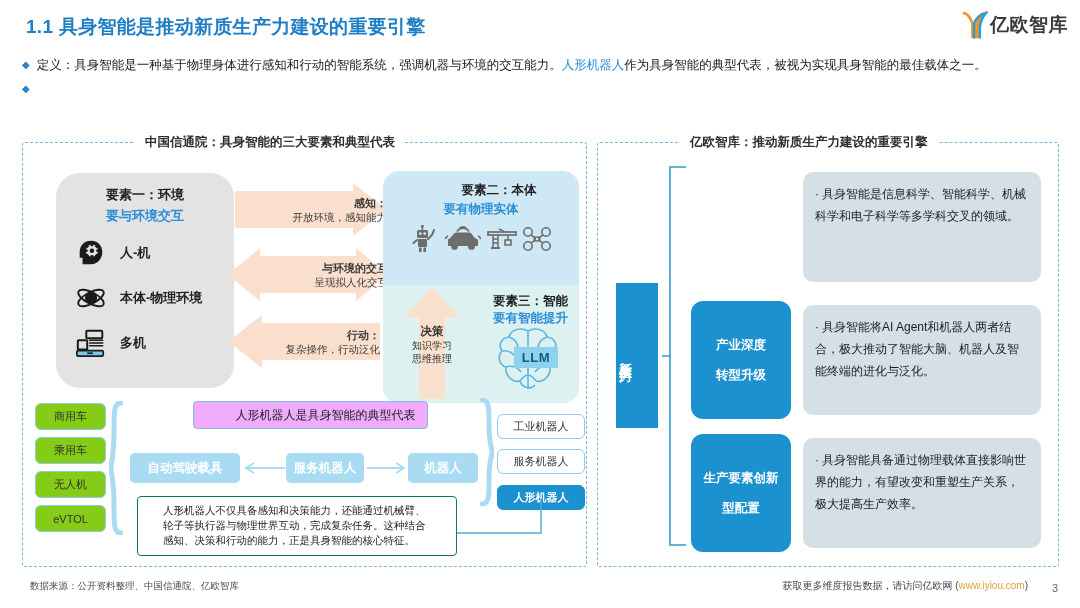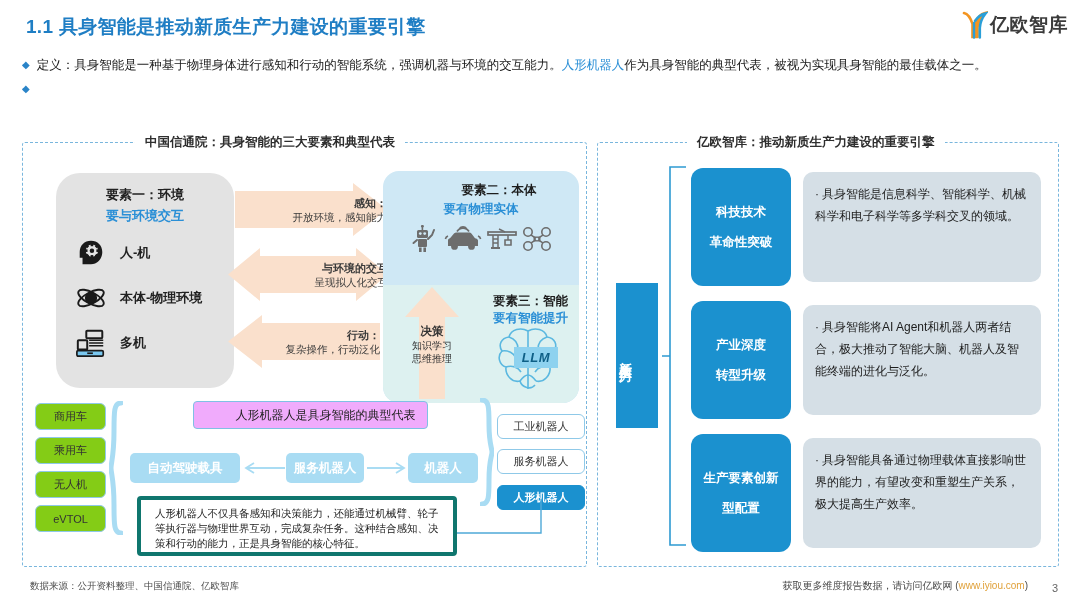--- a/index.html
+++ b/index.html
@@ -34,21 +34,21 @@
     border: 1px dashed #79b6dd;
     border-radius: 3px;
   }
   .panel-left  { left: 22px;  top: 142px; width: 565px; height: 425px; }
   .panel-right { left: 597px; top: 142px; width: 462px; height: 425px; }
   .panel-title {
     position: absolute; top: -9px; background: #fff; padding: 0 10px;
     font-size: 12.5px; font-weight: bold; color: #2e2e2e; white-space: nowrap;
   }
   .panel-left .panel-title  { left: 112px; }
-  .panel-right .panel-title { left: 89px; }
+  .panel-right .panel-title { left: 82px; }
 
   
   .env-box {
     position: absolute; left: 33px; top: 30px; width: 178px; height: 215px;
     background: #e3e3e3; border-radius: 24px;
   }
   .env-h1 { text-align:center; font-size: 13px; font-weight: bold; color:#222; margin-top: 13px; }
   .env-h2 { text-align:center; font-size: 13px; font-weight: bold; color:#2a8fd6; margin-top: 3px; }
   .env-item { display:flex; align-items:center; gap: 12px; margin: 11px 0 0 18px; }
   .env-item .lbl { font-size: 13px; color:#222; font-weight: 600; }
@@ -81,21 +81,21 @@
   }
   .dec-text {
     position:absolute; left: 14px; top: 40px; width: 70px; text-align:center;
     font-size: 10px; color:#333; line-height: 13.5px;
   }
   .dec-text b { font-size: 11.5px; }
   .brain { position:absolute; right: 14px; top: 40px; width: 74px; height: 70px; }
   .llm-chip {
     position:absolute; right: 21px; top: 62px;
     background:#8ed2ef; color:#0e5f86; font-weight:bold; font-size: 13px;
-    padding: 3px 8px; letter-spacing: .5px; font-style: italic;
+    padding: 3px 8px; letter-spacing: .5px;
   }
 
   
   .vbox {
     position: absolute; width: 71px; height: 27px;
     border: 1px solid #8fc9e8; border-radius: 6px; background:#84cc16;
     font-size: 11px; color:#333; display:flex; align-items:center; justify-content:center;
   }
   .rbox {
     position: absolute; width: 88px; height: 25px;
@@ -106,22 +106,22 @@
   .cap-box {
     position:absolute; border: 1px solid #7fc0e4; border-radius: 4px; background:#f0abfc;
     font-size: 12px; color:#222; display:flex; align-items:center; justify-content:center;padding-left:30px;
   }
   .flow-pill {
     position:absolute; border-radius: 5px; color:#fff; font-weight:bold;
     display:flex; align-items:center; justify-content:center; font-size: 12.5px;
   }
   .desc-box {
     position:absolute; left: 136px; top: 497px; width: 320px; height: 58px;
-    border:4px solid #0f766e; border-radius:4px; background:#fff;
-    font-size: 10.5px; color:#1d1d1d; line-height: 15px; padding: 6px 14px;
+    border:1px solid #0f766e; border-radius:4px; background:#fff;
+    font-size: 10.5px; color:#1d1d1d; line-height: 15px; padding: 6px 25px;
   }
 
   
   .npb {
     position:absolute; left: 18px; top: 140px; width: 42px; height: 145px;
     background:#1b91cf;
   }
   .npb span {
     display:block; writing-mode: vertical-rl; text-orientation: upright;
     color:#fff; font-size: 13px; font-weight: bold; letter-spacing: 2px;
@@ -408,24 +408,20 @@
     <div class="npb">
       <span>新质生产力</span>
     </div>
 
     <span style="position:absolute; left:64px; top:22px;">
       <svg viewBox="0 0 26 382" width="26" height="382">
         <path d="M24 2 L8 2 L8 380 L24 380 M8 191 L0 191" fill="none" stroke="#2e9ad2" stroke-width="1.6"></path>
       </svg>
     </span>
 
-    <div class="card-blue" style="top:25px;">
-      <span>科技技术</span>
-      <span>革命性突破</span>
-    </div>
     <div class="card-gray" style="top:29px;">
       <span class="dot">·</span><span>具身智能是信息科学、智能科学、机械科学和电子科学等多学科交叉的领域。</span>
     </div>
 
     <div class="card-blue" style="top:158px;">
       <span>产业深度</span>
       <span>转型升级</span>
     </div>
     <div class="card-gray" style="top:162px;">
       <span class="dot">·</span><span>具身智能将AI Agent和机器人两者结合，极大推动了智能大脑、机器人及智能终端的进化与泛化。</span>

